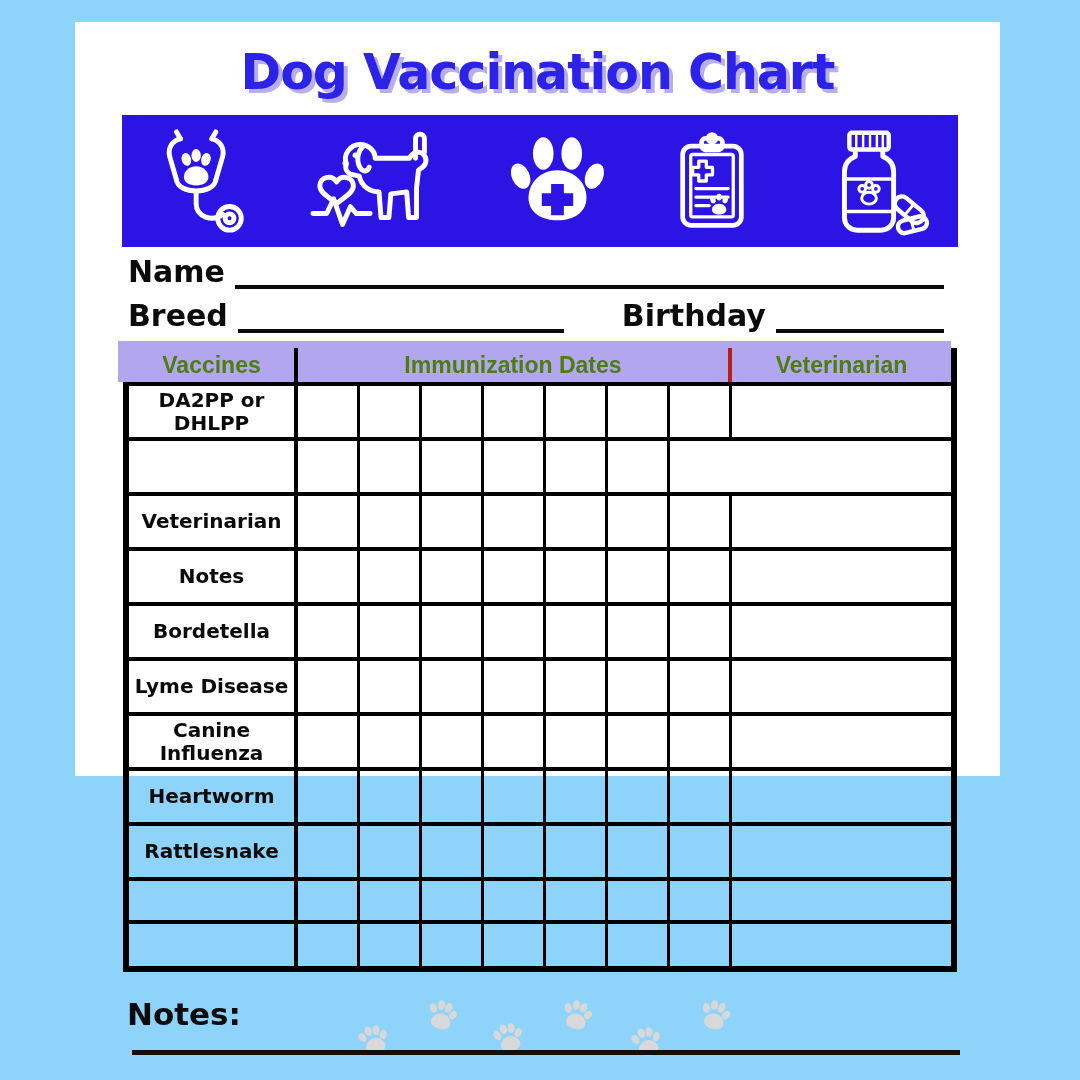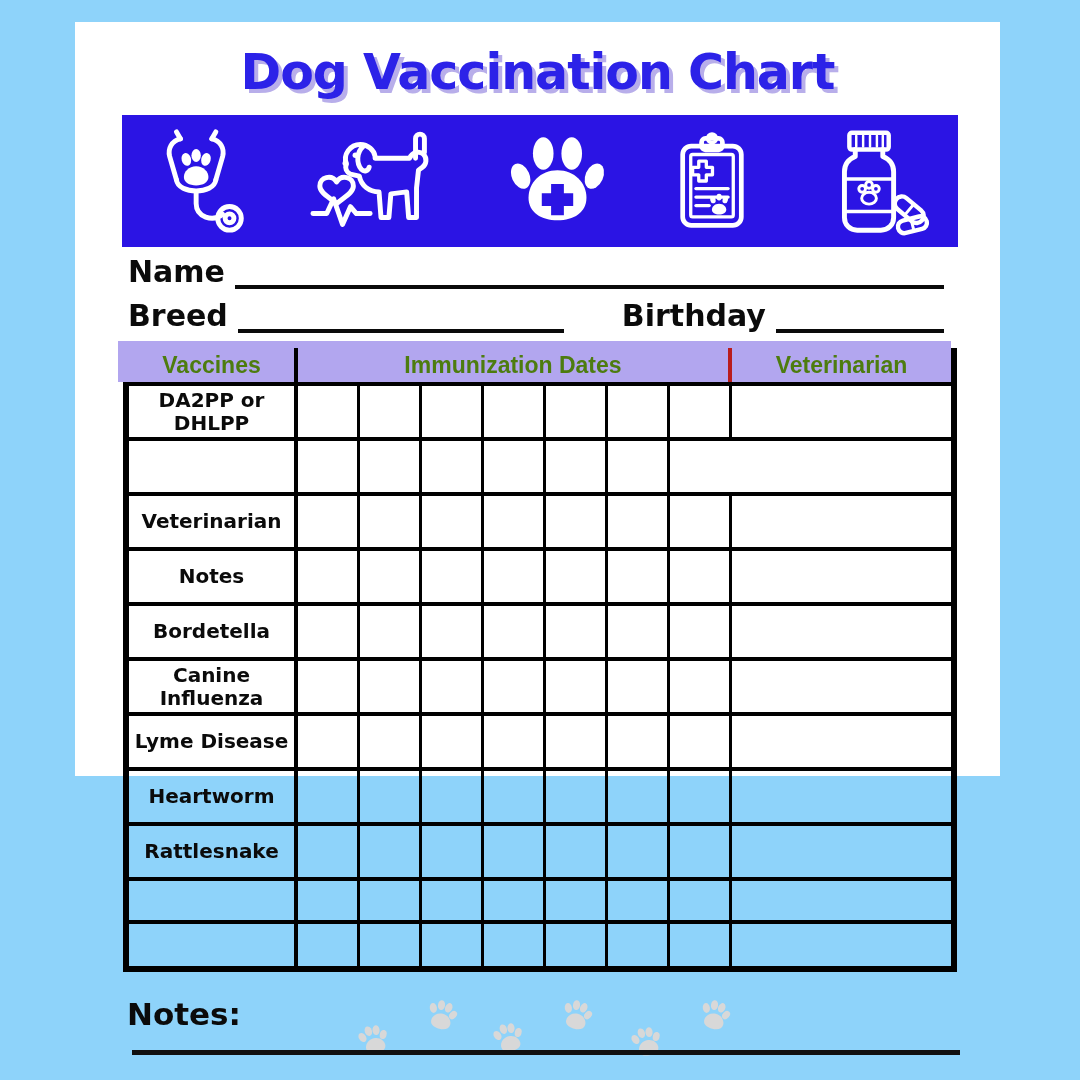--- a/index.html
+++ b/index.html
@@ -215,32 +215,32 @@
           <div></div>
           <div></div>
           <div></div>
           <div></div>
           <div></div>
           <div></div>
           <div></div>
           <div></div>
         </div>
         <div class="t-row">
+          <div class="v-cell">Lyme Disease</div>
+          <div></div>
+          <div></div>
+          <div></div>
+          <div></div>
+          <div></div>
+          <div></div>
+          <div></div>
+          <div></div>
+        </div>
+        <div class="t-row">
           <div class="v-cell">Canine Influenza</div>
-          <div></div>
-          <div></div>
-          <div></div>
-          <div></div>
-          <div></div>
-          <div></div>
-          <div></div>
-          <div></div>
-        </div>
-        <div class="t-row">
-          <div class="v-cell">Lyme Disease</div>
           <div></div>
           <div></div>
           <div></div>
           <div></div>
           <div></div>
           <div></div>
           <div></div>
           <div></div>
         </div>
         <div class="t-row">

